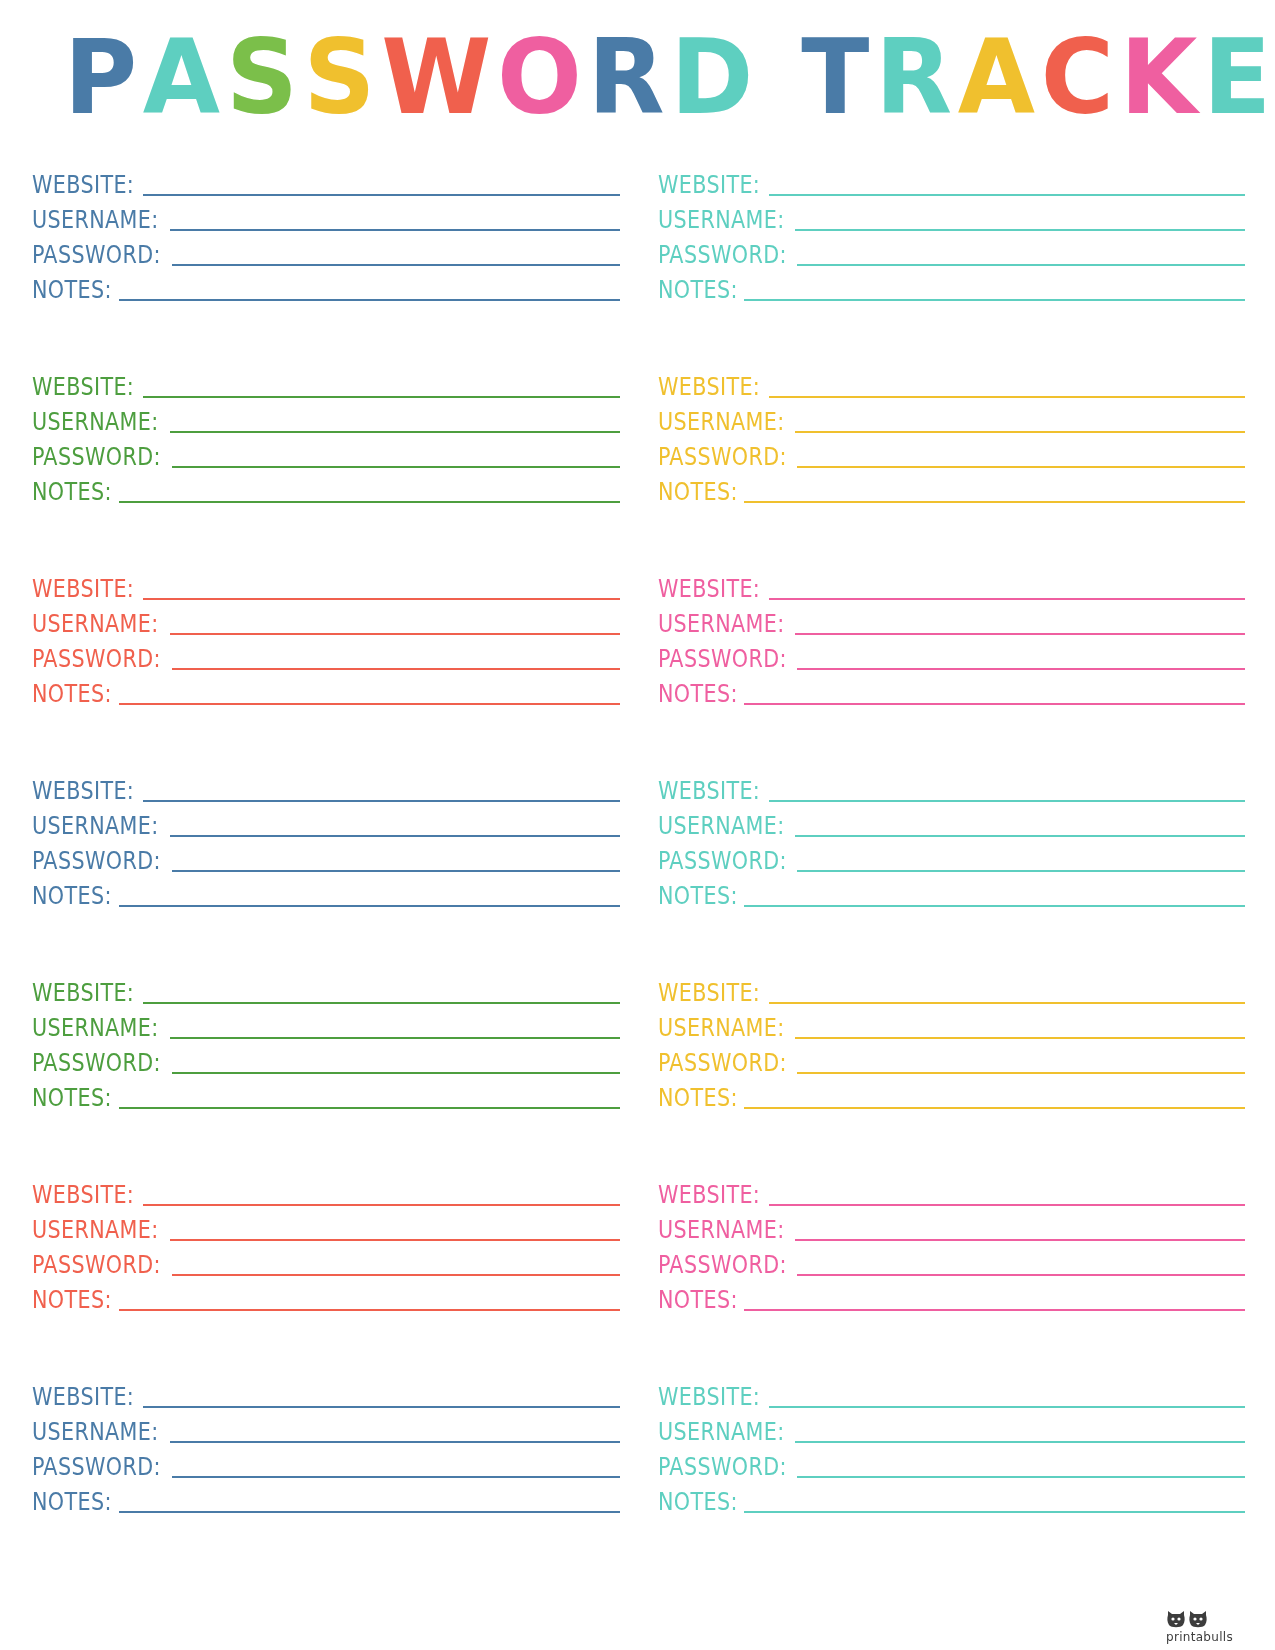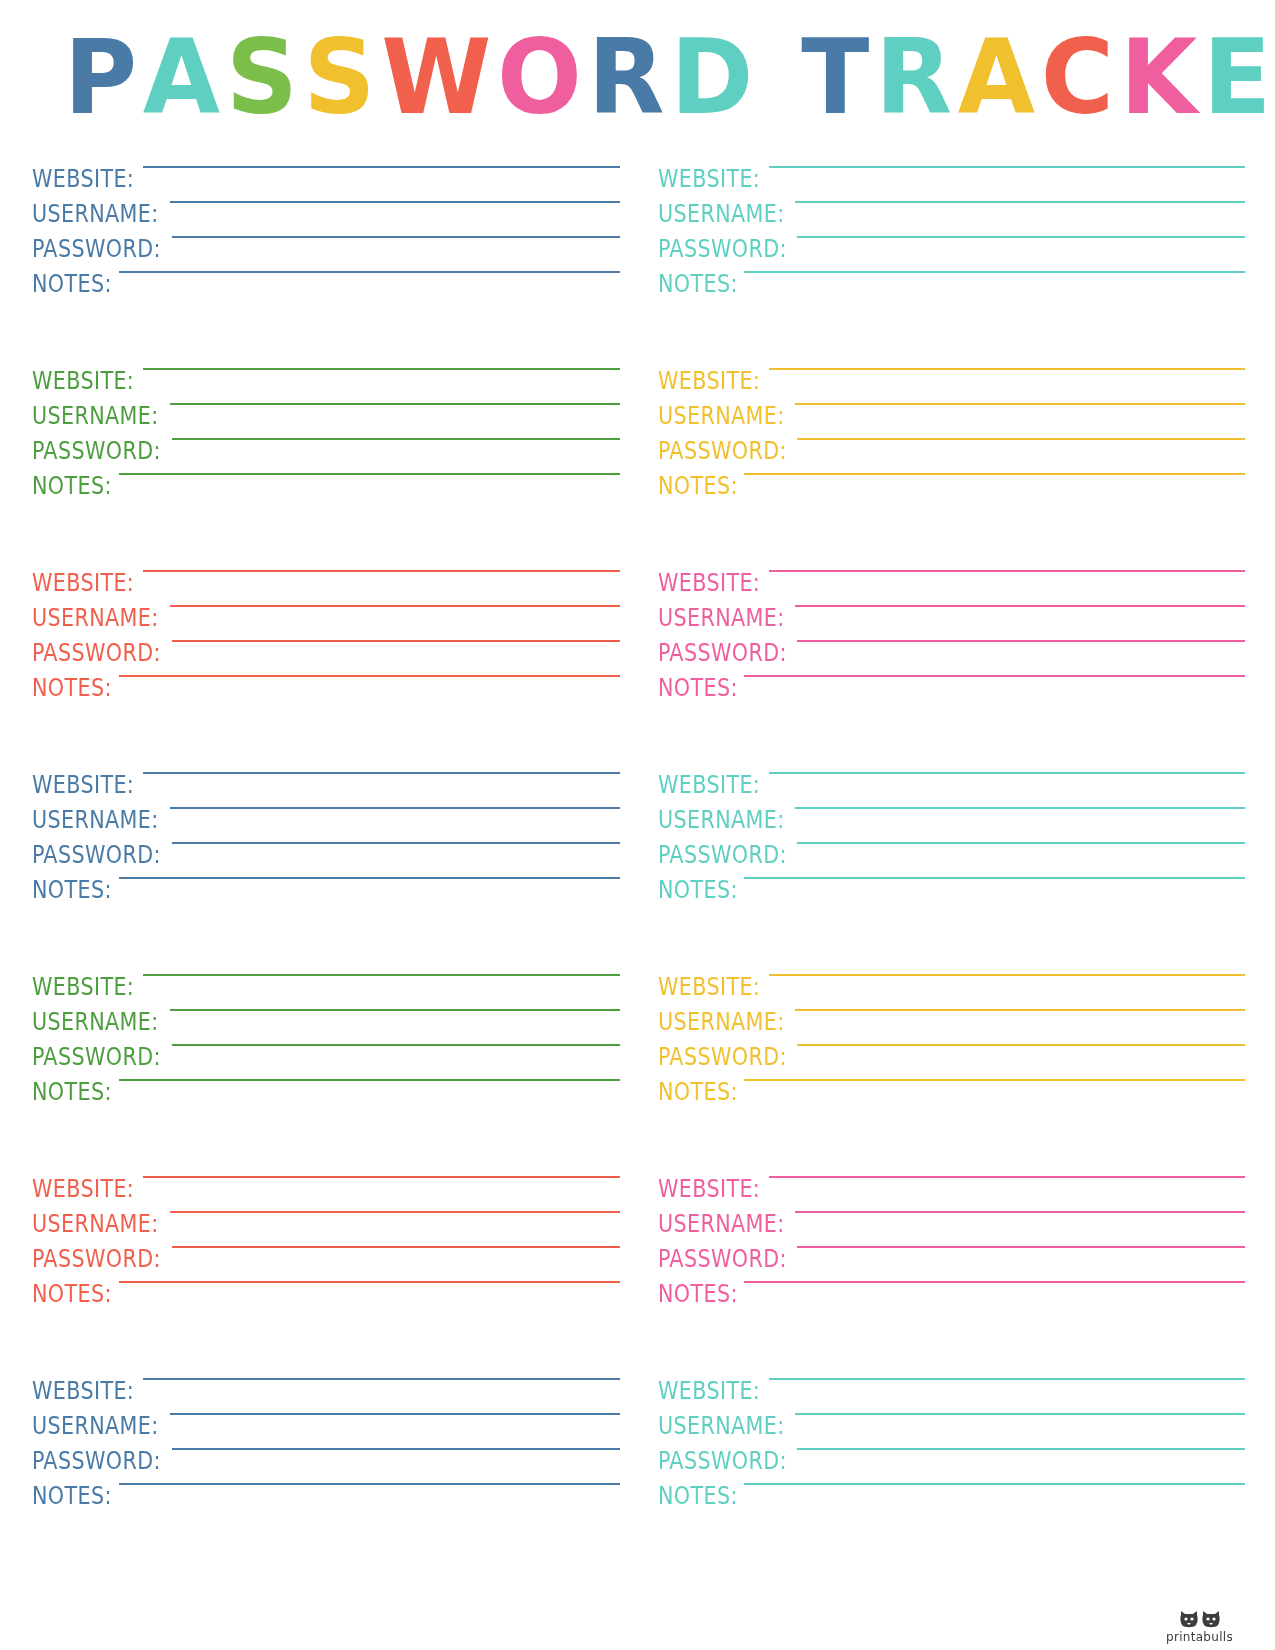--- a/index.html
+++ b/index.html
@@ -49,20 +49,21 @@
     column-gap: 38px;
     row-gap: 0;
   }
   .block {
     height: 202px;
     padding-top: 6px;
     box-sizing: border-box;
   }
   .row {
     display: flex;
+    align-items: flex-end;
     height: 35px;
     white-space: nowrap;
   }
   .label {
     font-family: "DejaVu Sans Condensed", "DejaVu Sans", sans-serif;
     font-size: 25px;
     font-weight: normal;
     letter-spacing: 0.4px;
     line-height: 1;
     padding-bottom: 4px;
@@ -75,21 +76,21 @@
     height: 0;
     margin-bottom: 5px;
   }
   
   .footer {
     position: absolute;
     right: 42px;
     bottom: 24px;
     display: flex;
     flex-direction: column;
-    align-items: center;
+    align-items: flex-start;
     color: #3d3d3d;
   }
   .footer .dogs {
     display: flex;
     gap: 2px;
     align-items: flex-end;
   }
   .footer .brand {
     font-family: "DejaVu Sans", sans-serif;
     font-size: 12px;

